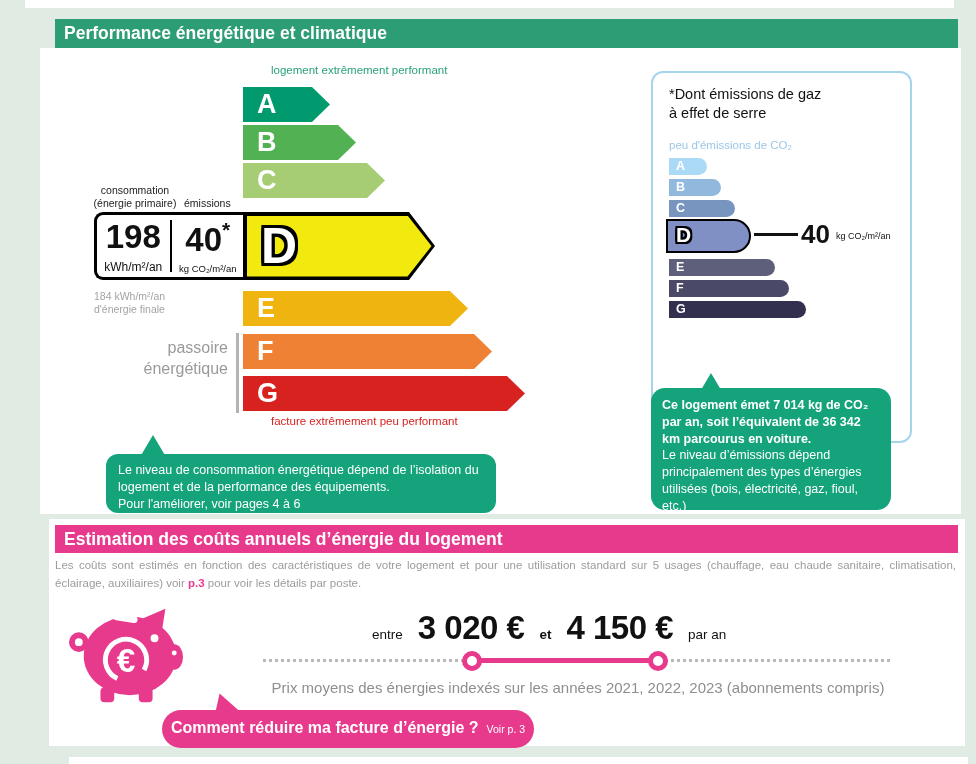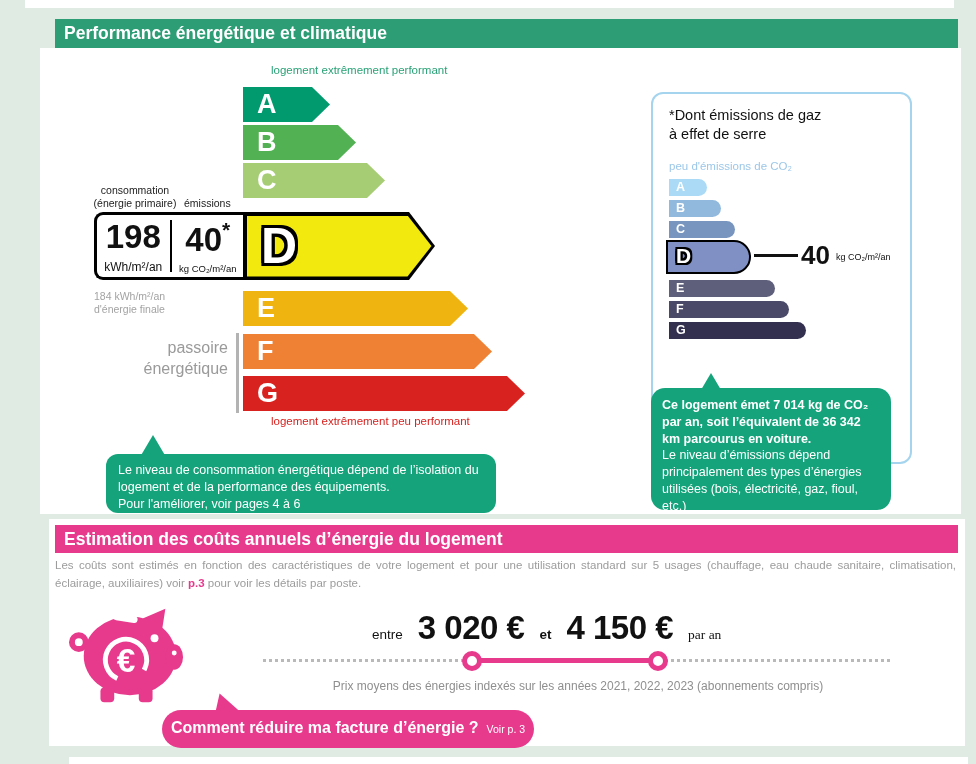--- a/index.html
+++ b/index.html
@@ -35,35 +35,35 @@
   .star{font-size:21px;font-weight:bold;vertical-align:14px;}
 
   .ml{white-space:pre-line;}
   .gray-note{position:absolute;color:#a3a3a3;font-size:10.5px;line-height:1.25;}
 
   
   .tip{position:absolute;color:#fff;font-size:12.5px;line-height:1.34;border-radius:12px;box-sizing:border-box;z-index:6;}
   .tip-point{position:absolute;width:0;height:0;border-left:13px solid transparent;border-right:13px solid transparent;border-bottom:22px solid #14a37a;z-index:6;}
 
   
-  .co2-box{position:absolute;left:651px;top:92px;width:261px;height:372px;background:#fff;border:2px solid #a5d4ef;border-radius:12px;box-sizing:border-box;}
+  .co2-box{position:absolute;left:651px;top:71px;width:261px;height:372px;background:#fff;border:2px solid #a5d4ef;border-radius:12px;box-sizing:border-box;}
   .c-bar{position:absolute;left:16px;height:17px;border-radius:0 9px 9px 0;}
   .c-letter{position:absolute;left:7px;top:50%;transform:translateY(-54%);font-size:12.5px;font-weight:bold;color:#fff;}
   .c-dbar{position:absolute;left:13px;top:146px;height:34px;border:2.5px solid #000;border-radius:0 17px 17px 0;box-sizing:border-box;}
   .c-dletter{position:absolute;left:8px;top:2px;font-size:21px;font-weight:bold;}
 
   
   .para{position:absolute;left:55px;top:556px;width:901px;font-size:11.5px;line-height:1.6;color:#9c9c9c;text-align:justify;}
   .cost-row{position:absolute;left:372px;top:604px;display:flex;align-items:baseline;gap:15px;color:#111;}
   .cost-sm{font-size:13.5px;font-weight:bold;}
   .cost-big{font-size:33px;font-weight:bold;letter-spacing:-0.5px;white-space:nowrap;}
   .slider-dots{position:absolute;left:263px;top:659px;width:627px;border-top:3px dotted #b9b9b9;}
   .slider-fill{position:absolute;left:472px;top:658px;width:186px;height:5px;z-index:2;}
   .slider-knob{position:absolute;top:651px;width:20px;height:20px;border:5px solid;border-radius:50%;background:#fff;box-sizing:border-box;z-index:3;}
-  .price-note{position:absolute;left:263px;top:679px;width:630px;text-align:center;font-size:12px;color:#8f8f8f;}
+  .price-note{position:absolute;left:263px;top:679px;width:630px;text-align:center;font-size:15px;color:#8f8f8f;}
   .tip3{position:absolute;left:162px;top:710px;width:372px;height:38px;border-radius:19px;display:flex;align-items:baseline;justify-content:center;gap:8px;color:#fff;z-index:6;padding-top:9px;box-sizing:border-box;}
   .tip3-bold{font-size:16px;font-weight:bold;}
   .tip3-link{font-size:10.5px;}
 </style>
 </head>
 <body>
 
 <div id="page" style="background: rgb(224, 235, 227);">
 
   <div class="strip" style="left:25px;top:0;width:929px;height:8px;"></div>
@@ -116,21 +116,21 @@
     <span class="e-letter">F</span>
   </div>
   <div class="e-row" style="left: 243px; top: 376px; width: 282px; background: rgb(216, 34, 31);">
     <span class="e-letter">G</span>
   </div>
 
   <div class="abs ml" style="left:140px;top:338px;width:88px;text-align:right;font-size:16px;line-height:1.3;color:#9a9a9a;">passoire
 énergétique</div>
   <div class="abs" style="left:236px;top:333px;width:3px;height:80px;background:#b3b3b3;"></div>
 
-  <div class="lbl-scale" style="left: 243px; top: 415px; color: rgb(215, 34, 31);">logement extrêmement peu performant</div>
+  <div class="lbl-scale" style="left: 243px; top: 415px; color: rgb(215, 34, 31);">facture extrêmement peu performant</div>
 
   <div class="tip-point" style="left: 140px; top: 435px; border-bottom-color: rgb(20, 163, 122);"></div>
   <div class="tip" style="left: 106px; top: 454px; width: 390px; height: 59px; padding: 8px 12px; background: rgb(20, 163, 122);">
     <span>Le niveau de consommation énergétique dépend de l’isolation du logement et de la performance des équipements.</span>
     <span style="display:block;">Pour l'améliorer, voir pages 4 à 6</span>
   </div>
 
   <div class="co2-box" style="border-color: rgb(165, 212, 239);">
     <div class="abs ml" style="left:16px;top:12px;font-size:14.5px;color:#111;line-height:1.3;">*Dont émissions de gaz
 à effet de serre</div>
@@ -192,21 +192,21 @@
     <circle cx="108" cy="53" r="2.5" fill="#fff"></circle>
     <circle cx="59" cy="60" r="21" fill="none" stroke="#fff" stroke-width="5" stroke-dasharray="100 32" transform="rotate(115 59 60)"></circle>
     <text x="59" y="72" font-size="34" font-weight="bold" fill="#fff" text-anchor="middle" font-family="Liberation Sans, sans-serif">€</text>
   </svg>
 
   <div class="cost-row">
     <span class="cost-sm" style="font-weight:normal;margin-top:23px;">entre</span>
     <span class="cost-big">3 020 €</span>
     <span class="cost-sm" style="font-weight:bold;">et</span>
     <span class="cost-big">4 150 €</span>
-    <span class="cost-sm" style="font-weight:normal;font-family:Liberation Serif, serif;">par an</span>
+    <span class="cost-sm" style="font-weight:normal;">par an</span>
   </div>
 
   <div class="slider-dots"></div>
   <div class="slider-fill" style="background: rgb(231, 58, 141);"></div>
   <div class="slider-knob" style="left: 462px; border-color: rgb(231, 58, 141);"></div>
   <div class="slider-knob" style="left: 648px; border-color: rgb(231, 58, 141);"></div>
 
   <div class="price-note">Prix moyens des énergies indexés sur les années 2021, 2022, 2023 (abonnements compris)</div>
 
   <div class="tip-point" style="left: 210px; top: 693px; transform: rotate(-18deg); border-bottom-color: rgb(231, 58, 141);"></div>

